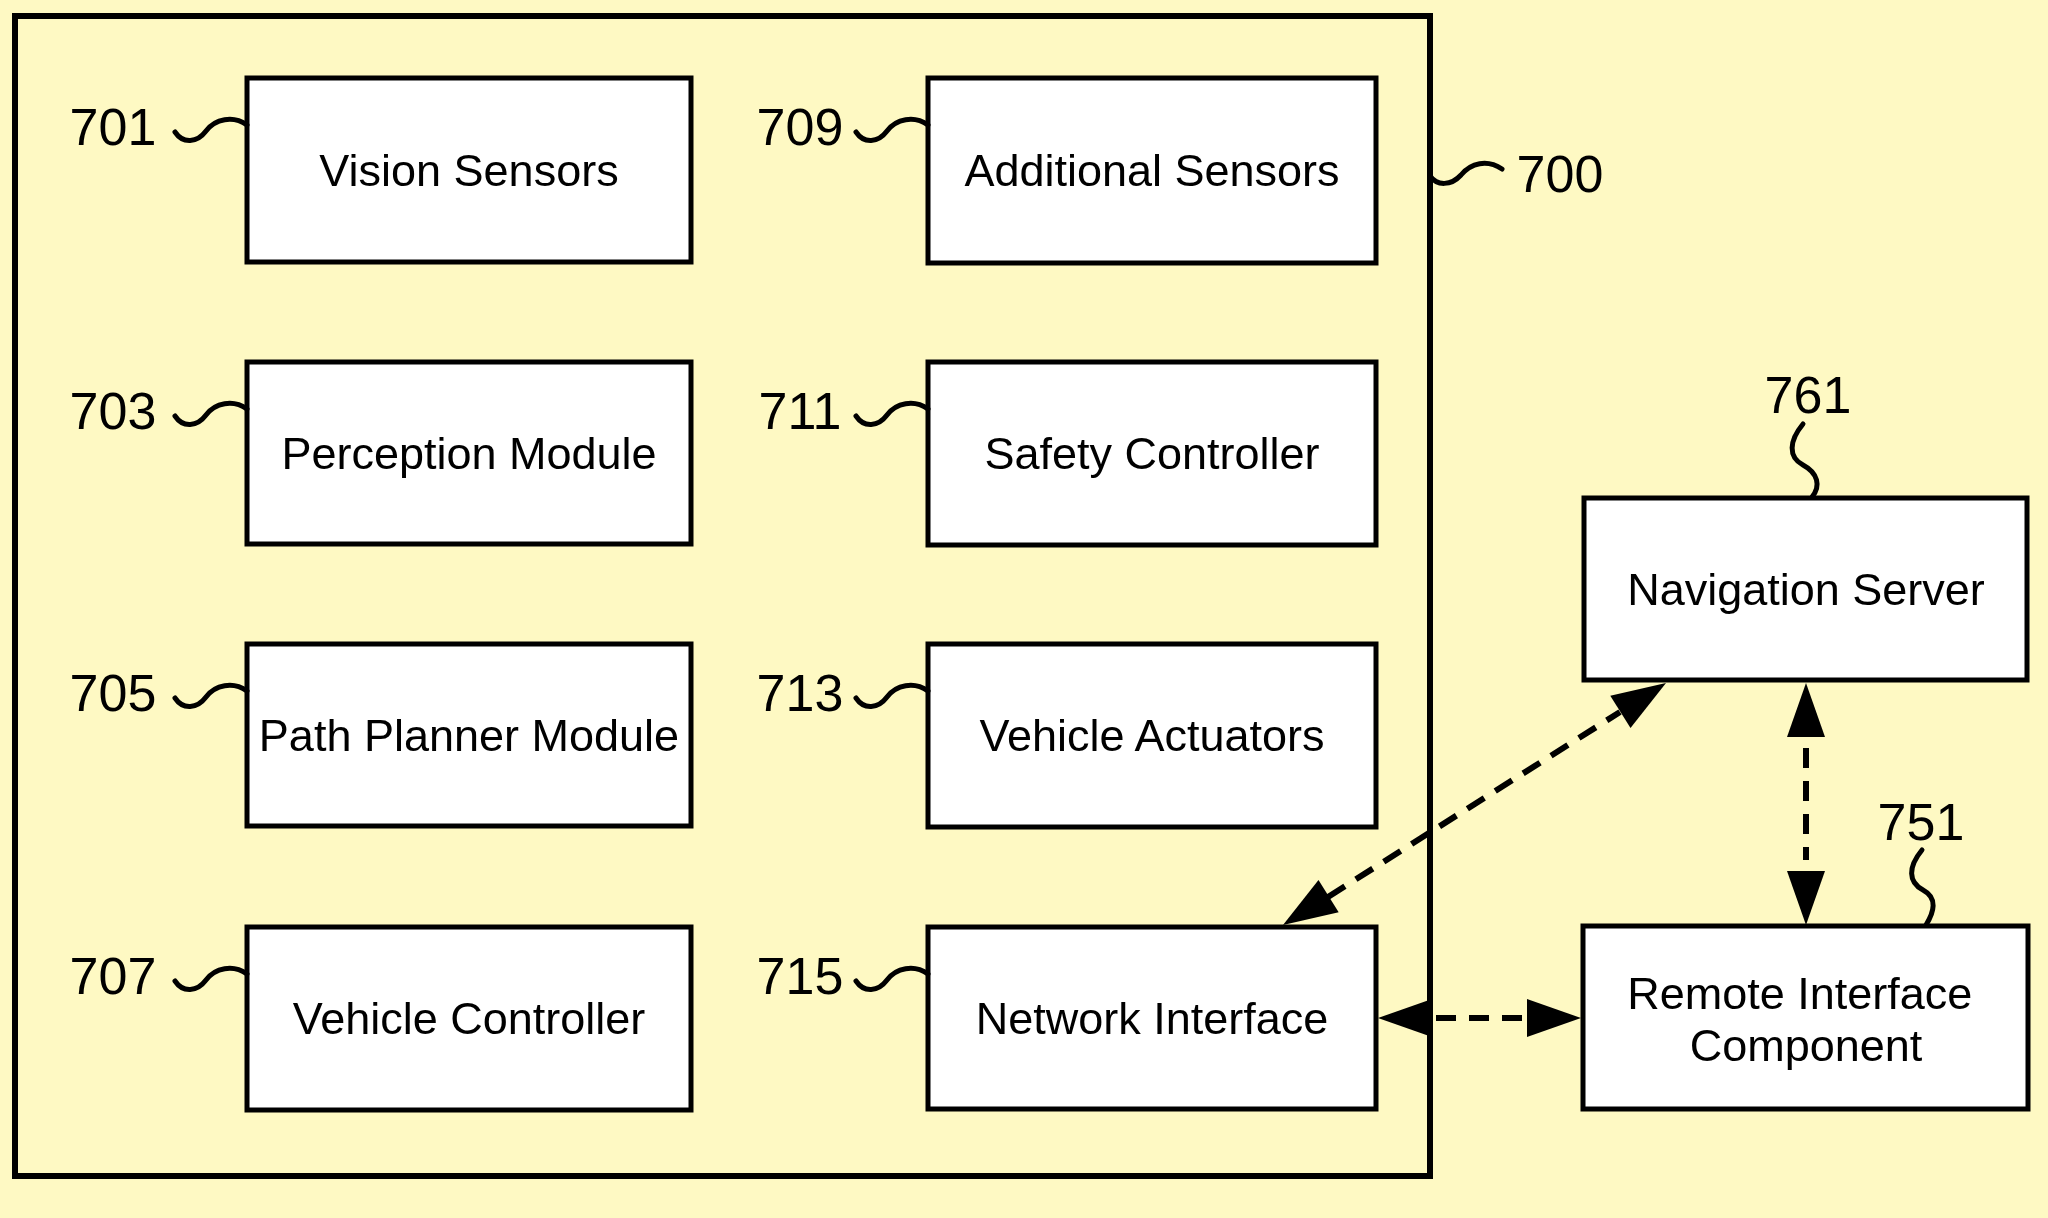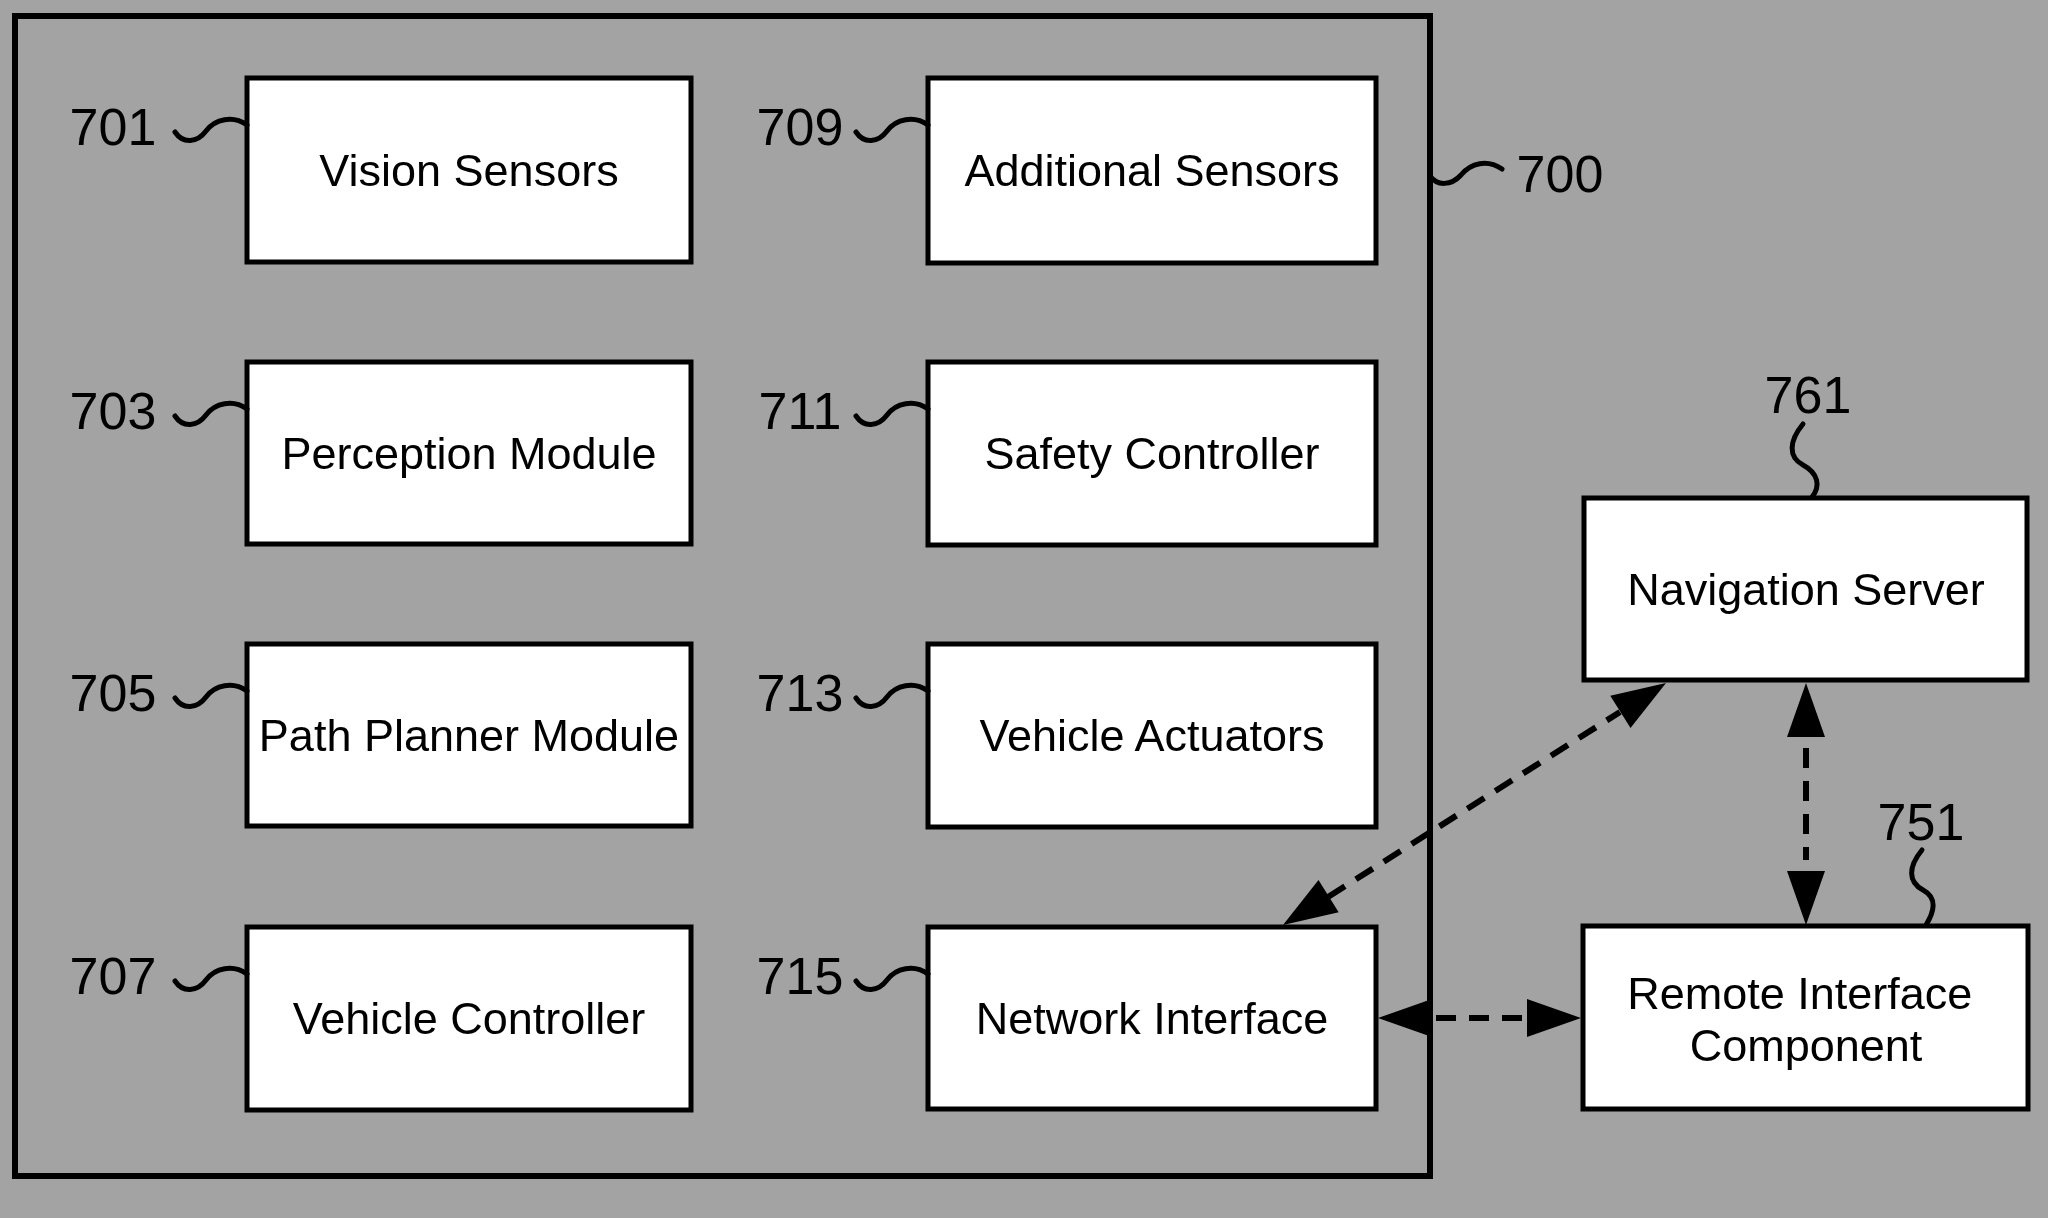--- a/index.html
+++ b/index.html
@@ -3,21 +3,21 @@
 <meta charset="utf-8">
 <style>
   html, body {
     margin: 0;
     padding: 0;
     background: #ffffff;
   }
   .figure-wrap {
     width: 2048px;
     height: 1218px;
-    background: #a3a3a3;
+    background: #fef9c3;
     position: relative;
   }
   svg {
     display: block;
   }
   .box {
     fill: #ffffff;
     stroke: #000000;
     stroke-width: 5px;
   }

